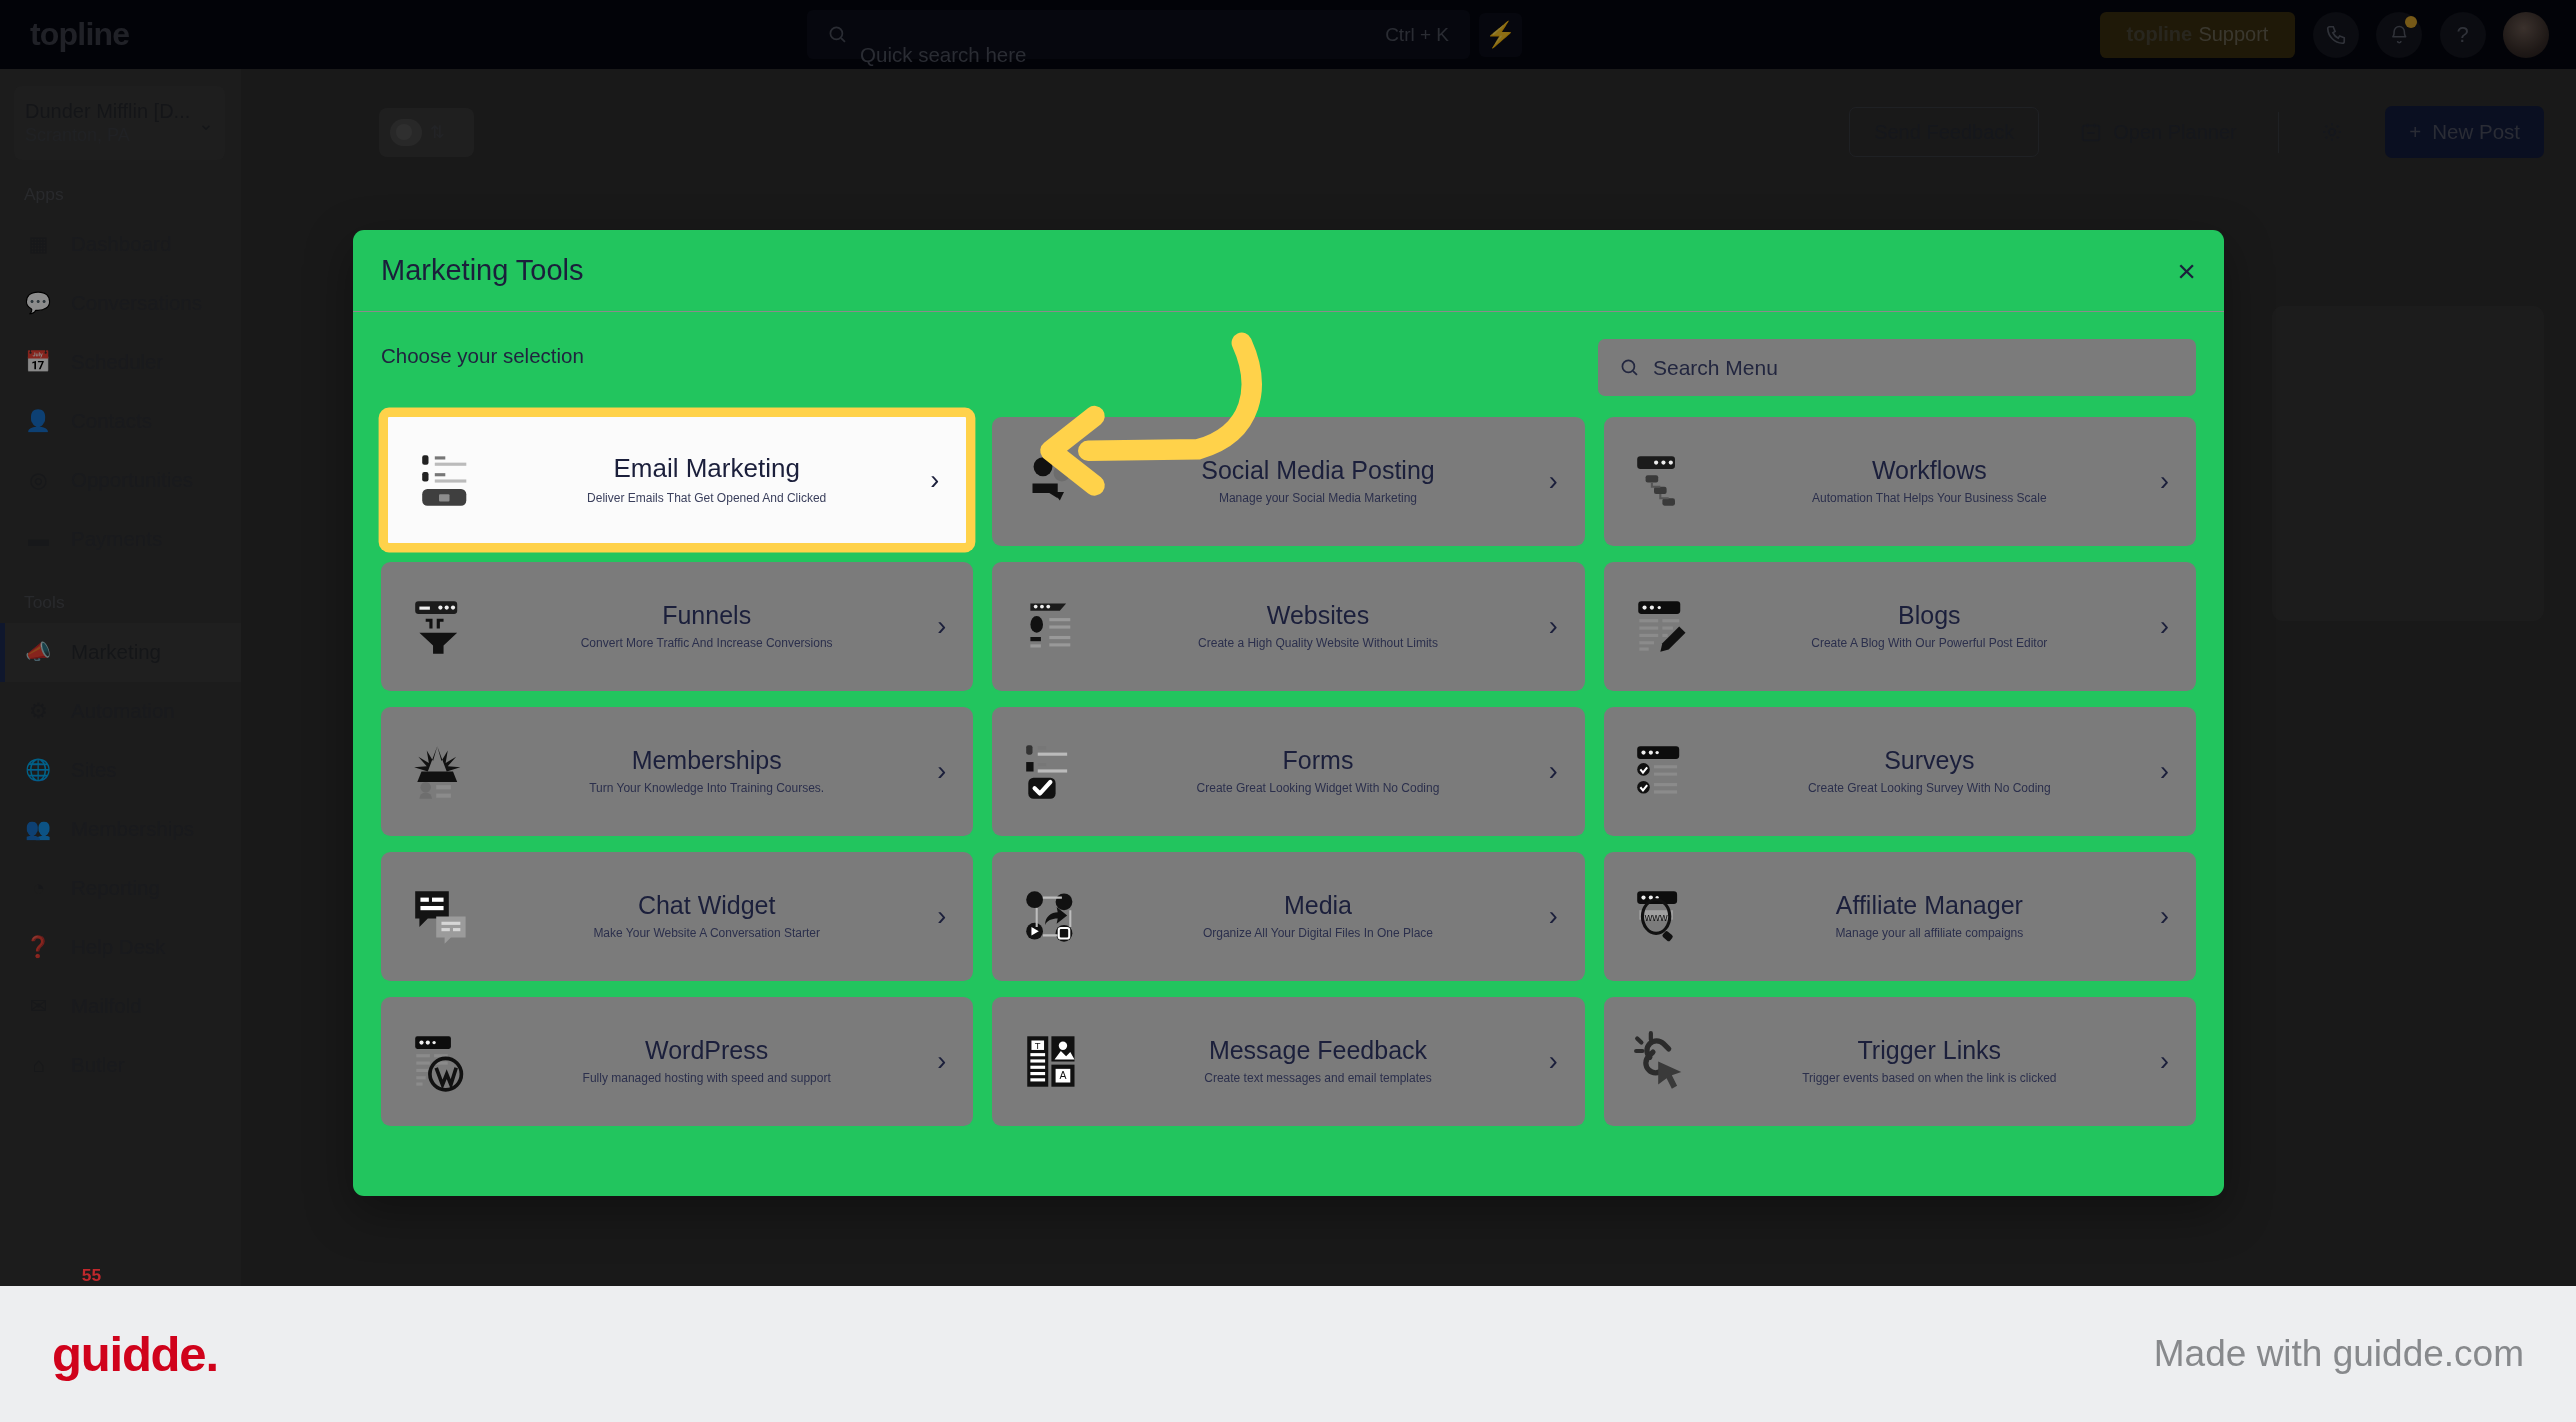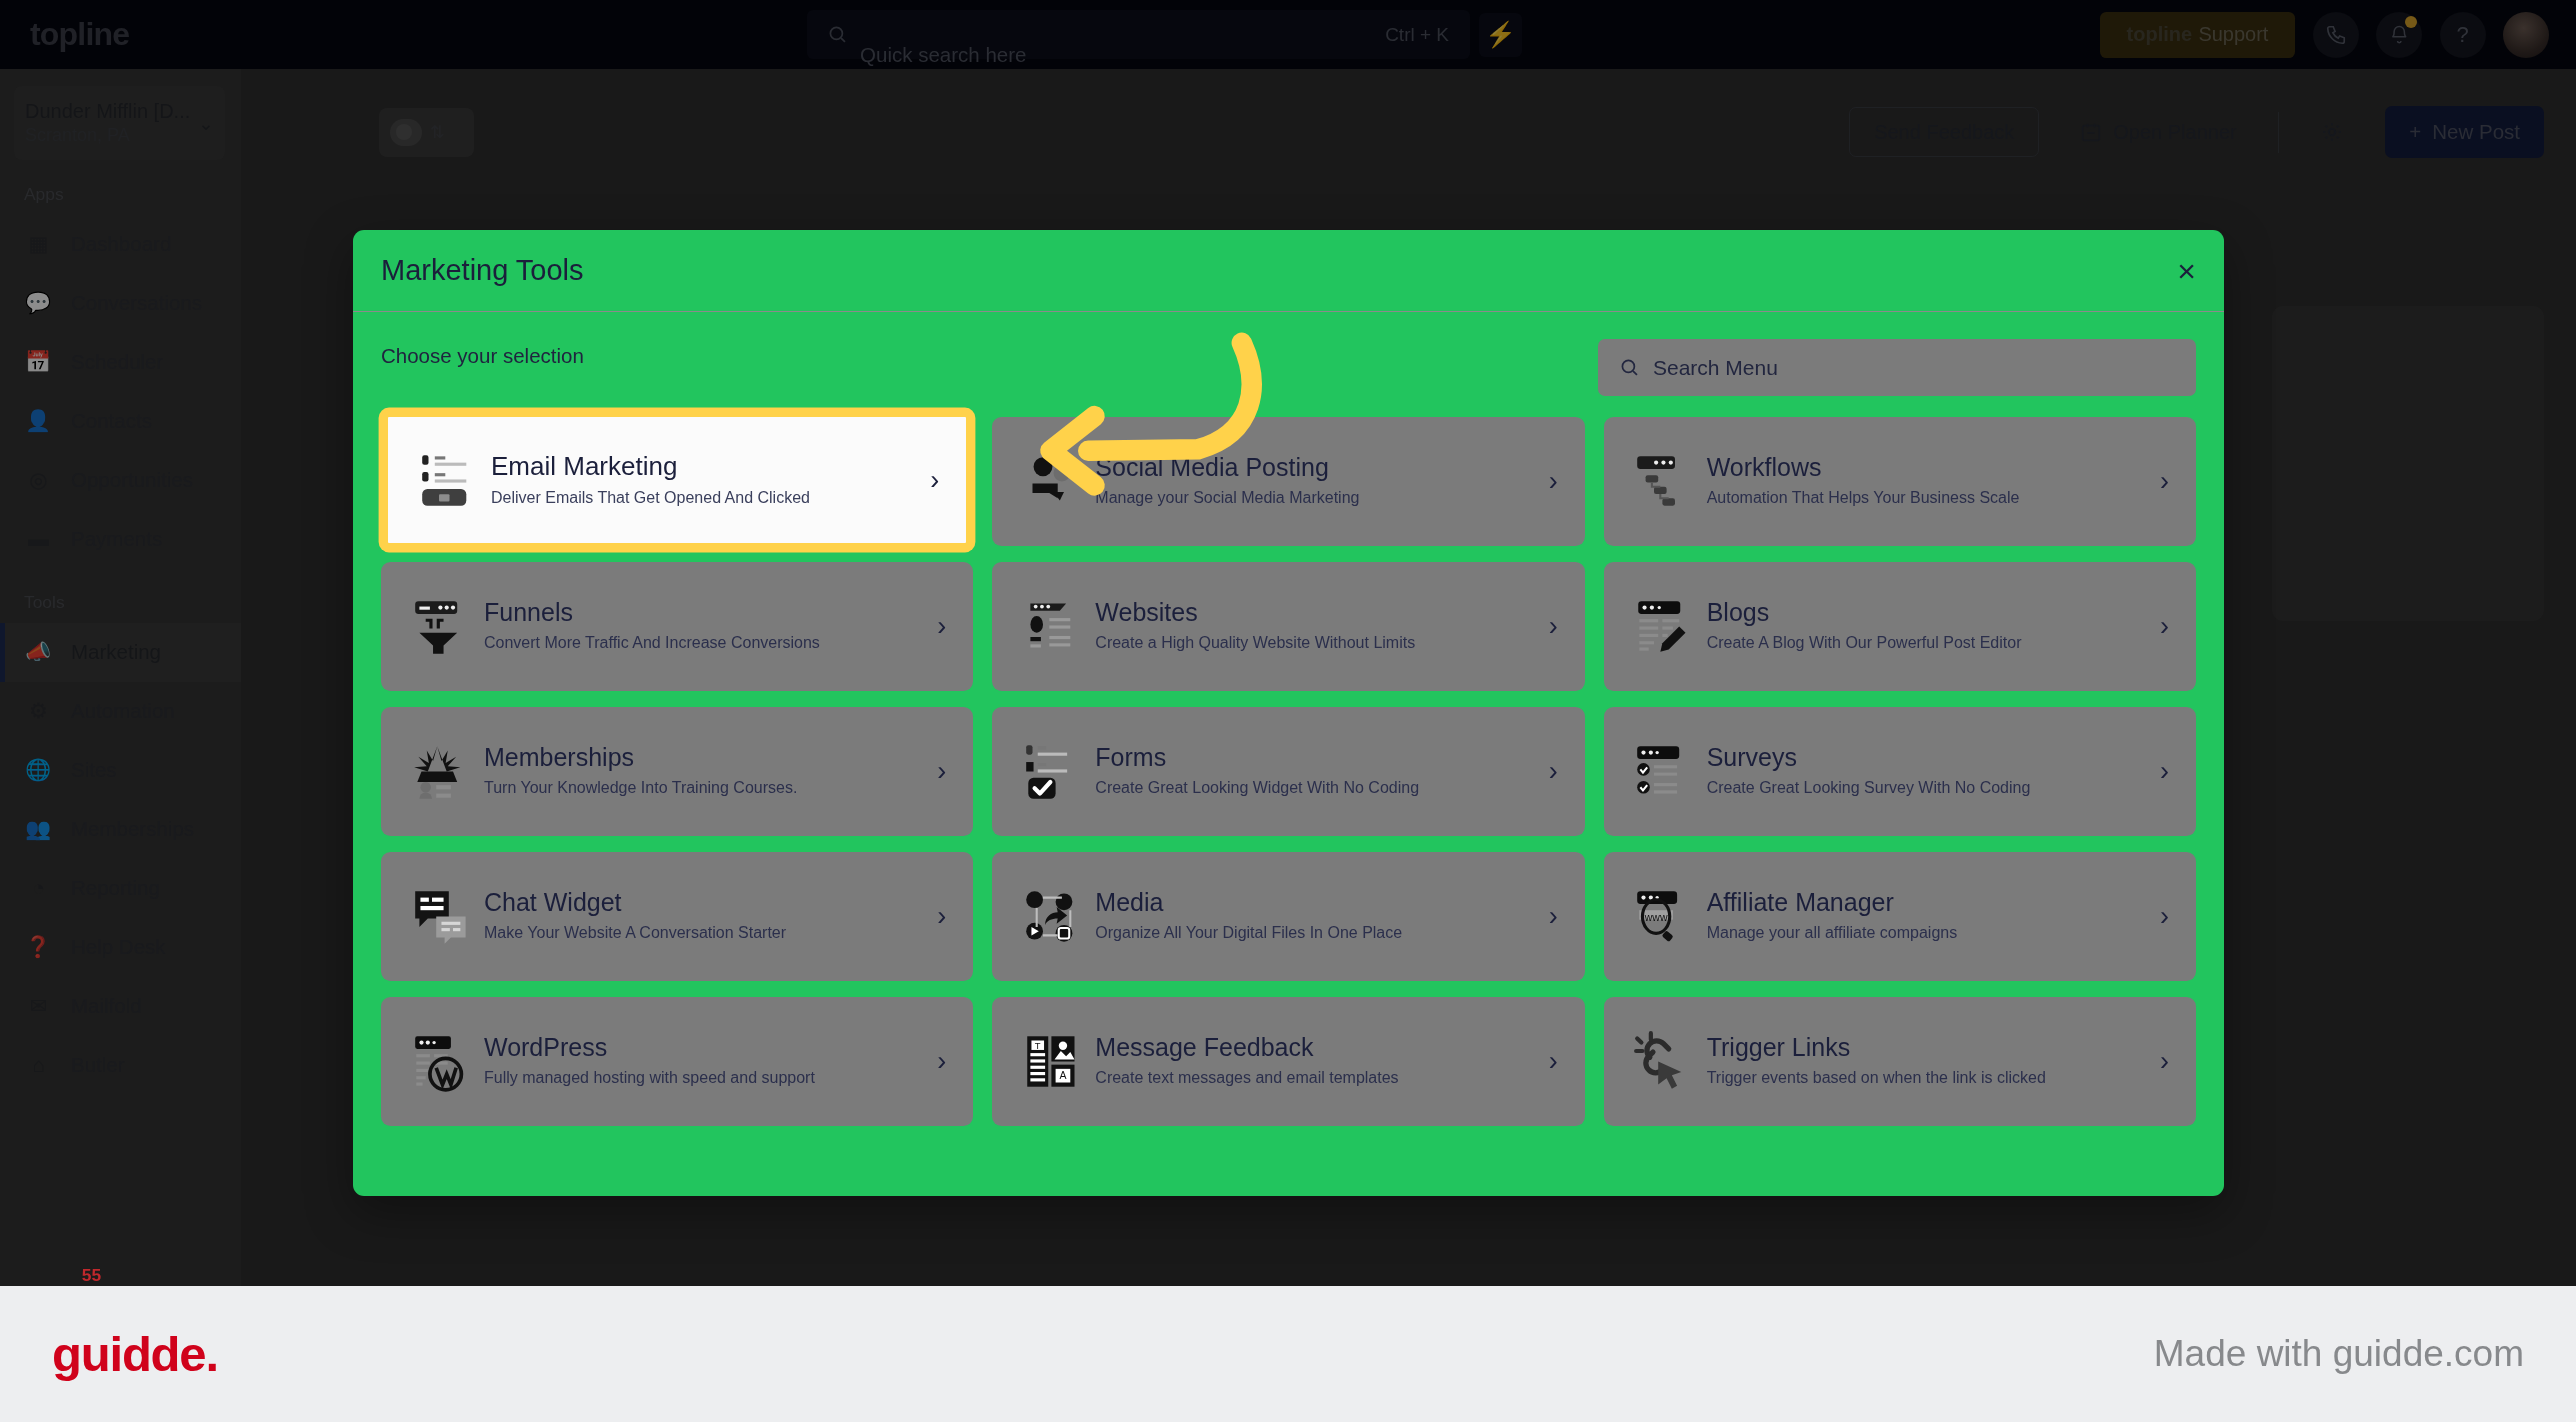--- a/index.html
+++ b/index.html
@@ -130,31 +130,31 @@
   .menu-search {
     margin-left: auto; width: 598px; height: 57px; border-radius: 7px; background: #7b7b7b;
     display: flex; align-items: center; gap: 14px; padding: 0 20.5px; color: #22263f; font-size: 21px;
   }
   .grid {
     margin-top: 20.5px; display: grid; grid-template-columns: repeat(3, 1fr);
     column-gap: 19px; row-gap: 16px;
   }
   .card {
     position: relative; height: 129px; border-radius: 9.5px; background: #7b7b7b;
-    display: flex; align-items: center; gap: 8px; padding: 0 27px;
+    display: flex; align-items: center; gap: 32px; padding: 0 27px; text-align: center;
   }
   .card.featured {
     background: #fbfbfb; border: 7px solid #ffd24a; border-radius: 8px;
     box-shadow: 0 0 0 2.4px #ffd24a; height: 140px; margin: -6.3px 0;
   }
   .card-ico { width: 68px; height: 68px; flex: none; display: flex; align-items: center; justify-content: center; }
   .card-txt { flex: 1; min-width: 0; }
   .card-title { font-size: 25px; color: #1b1f3b; font-weight: 500; line-height: 1.15; }
   .card.featured .card-title { font-size: 26px; }
-  .card-desc { font-size: 16px; color: #2b2f4c; margin-top: 6.3px; line-height: 1.3; }
+  .card-desc { font-size: 12px; color: #2b2f4c; margin-top: 6.3px; line-height: 1.3; }
   .card.featured .card-desc { color: #3a3f5c; }
   .card-chev { font-size: 27px; color: #1b1f3b; flex: none; }
 
   
   .arrow { position: absolute; left: 978px; top: 331px; width: 315px; height: 197px; pointer-events: none; }
 
   
   .guidde-bar {
     position: absolute; left: 0; right: 0; bottom: 0; height: 136px; background: #edeef0;
     display: flex; align-items: center; padding: 0 52px;

